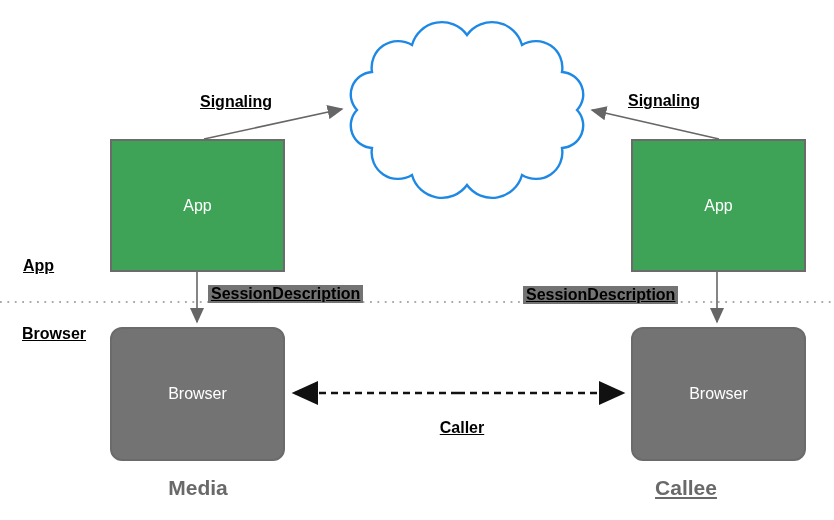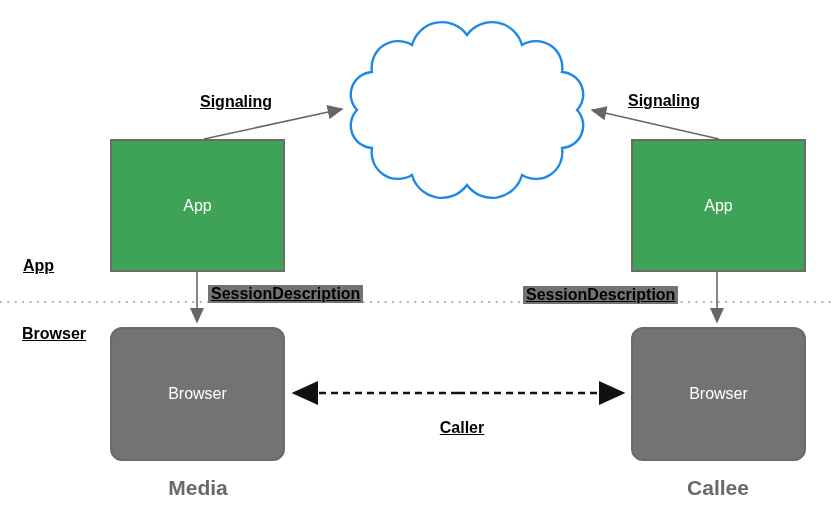--- a/index.html
+++ b/index.html
@@ -84,15 +84,15 @@
 
   <div class="lbl masked" style="left:208px;top:285px;">SessionDescription</div>
   <div class="lbl masked" style="left:523px;top:286px;">SessionDescription</div>
 
   <div class="lbl centered" style="left:462px;top:419px;">Caller</div>
 
   <div class="lbl" style="left:23px;top:257px;">App</div>
   <div class="lbl" style="left:22px;top:325px;">Browser</div>
 
   <div class="endpoint" style="left:198px;top:476px;">Media</div>
-  <div class="endpoint" style="left:718px;top:476px;">Callee</div>
+  <div class="endpoint" style="left:686px;top:476px;text-decoration:underline;">Callee</div>
 
 </div>
 
 </body></html>

